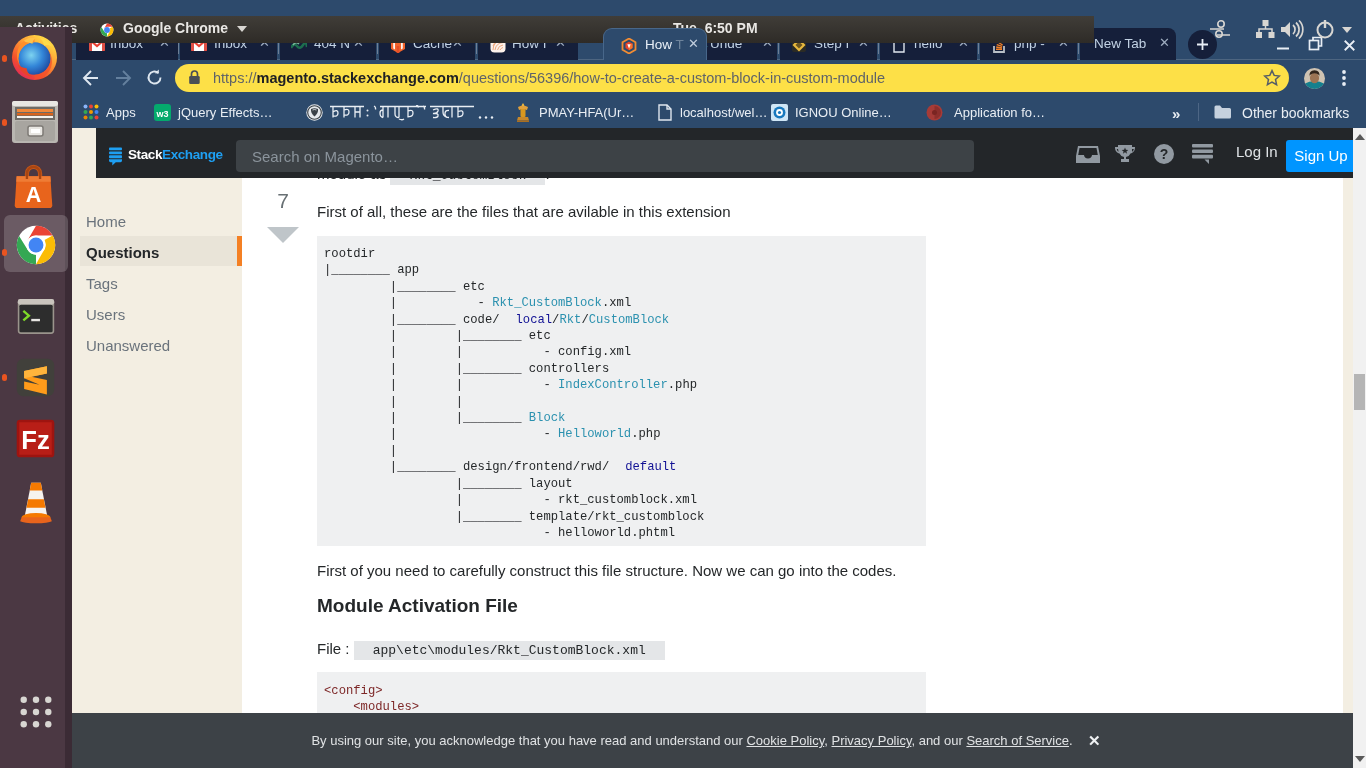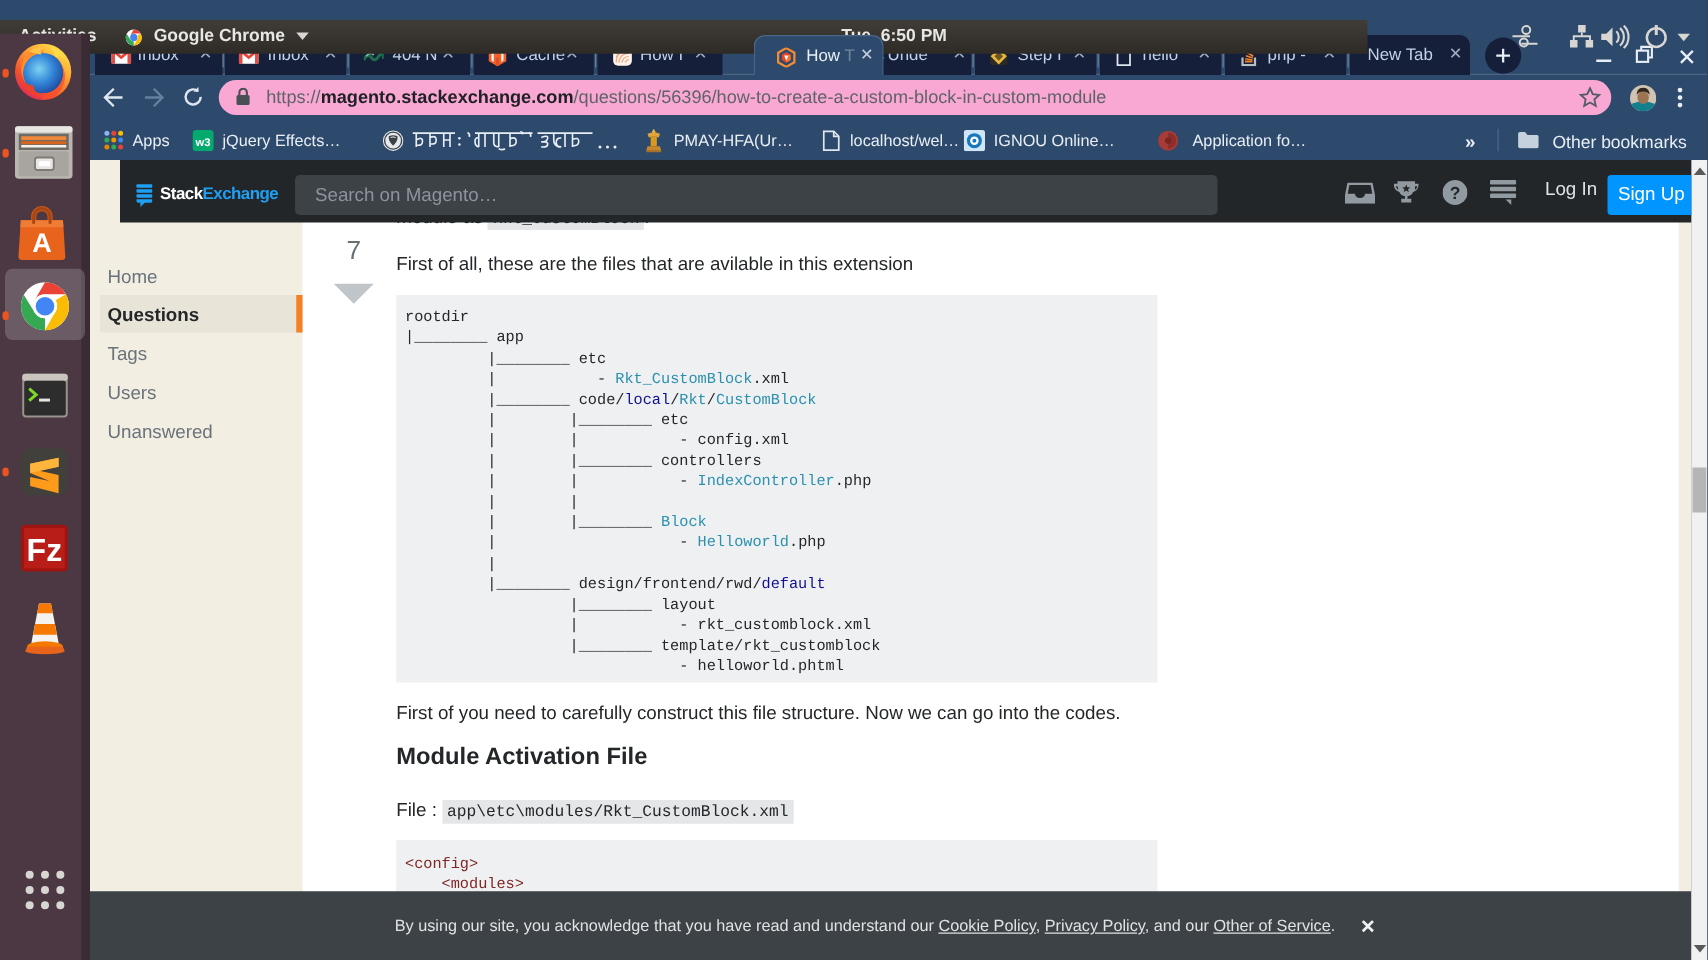--- a/index.html
+++ b/index.html
@@ -23,21 +23,21 @@
   .tab { position:absolute; top:1px; height:32px; background:#151f3a; overflow:hidden; border-radius:8px 8px 0 0; }
   .tab .ttl, .activetab .ttl { position:absolute; left:34px; top:8px; font-size:13.5px; color:#c2d2e4; white-space:nowrap; }
   .tabsep { position:absolute; top:8px; width:1px; height:19px; background:#6e7f96; }
   .activetab { position:absolute; top:1px; height:32px; background:#2d4a6c;
      border:1px solid #48678a; border-bottom:none; border-radius:9px 9px 0 0; z-index:2;margin-left:24px; }
   .favi { position:absolute; top:9px; width:16px; height:16px; }
   .xmark { color:#9fadc0; font-size:13px; }
 
   
   #toolbar { position:absolute; left:72px; top:60px; width:1294px; height:36px; background:#2d4a6c; }
-  #omni { position:absolute; left:103px; top:4px; width:1114px; height:28px; background:#f9a8d4; border-radius:14px; }
+  #omni { position:absolute; left:103px; top:4px; width:1114px; height:28px; background:#fde047; border-radius:14px; }
   #omni .url { position:absolute; left:38px; top:6px; font-size:14.5px; color:#5f6368; white-space:nowrap; }
   #omni .url b { color:#202124; font-weight:bold; }
 
   
   #bmbar { position:absolute; left:72px; top:96px; width:1294px; height:32px; background:#2d4a6c; color:#e9eef4; font-size:13px; }
   .bmt { position:absolute; top:9px; white-space:nowrap; }
 
   
   #page { position:absolute; left:72px; top:128px; width:1281px; height:640px; background:#f3eee2; overflow:hidden; }
   #content-white { position:absolute; left:170px; top:0; width:1101px; height:640px; background:#fff; }
@@ -51,22 +51,22 @@
   #login { position:absolute; left:1140px; top:15px; color:#dfe3e6; font-size:15px; }
 
   
   .sbitem { position:absolute; left:14px; font-size:15px; color:#6a737c; }
   #sbsel { position:absolute; left:8px; top:108px; width:162px; height:30px; background:#e9e4d8; }
   #sbsel .bar { position:absolute; right:0; top:0; width:5px; height:30px; background:#f48024; }
 
   
   .ptext { position:absolute; font-size:15px; color:#242729; }
   .codeblock { position:absolute; left:245px; width:609px; background:#eff0f1; font-family:"Liberation Mono", monospace; font-size:12.2px; line-height:16.4px; color:#242729; white-space:pre; padding:10px 0 0 7px; overflow:hidden; }
-  .icode { background:#e4e6e8; font-family:"Liberation Mono", monospace; font-size:13px; padding:2px 4px; color:#242729; }
-  .typ { color:#2b91af; } .kwd { color:#101094; } .tag { color:#7d2727; }
+  .icode { background:#e4e6e8; font-family:"Liberation Mono", monospace; font-size:13px; padding:2px 19px; color:#242729; }
+  .typ { color:#2b91af; } .kwd { color:#101094;margin-left:16px; } .tag { color:#7d2727; }
 
   
   #cookie { position:absolute; left:0; top:585px; width:1281px; height:55px; background:#3d4247; z-index:9; }
   #cookie .txt { position:absolute; top:20px; width:1281px; text-align:center; font-size:13px; color:#e0e2e4; }
   #cookie u { text-decoration:underline; }
 
   
   #sbar { position:absolute; left:1353px; top:128px; width:13px; height:640px; background:#f1f1f1; }
   #sbar .thumb { position:absolute; left:1px; top:246px; width:11px; height:36px; background:#b5b5b5; }
 </style>
@@ -401,21 +401,21 @@
           <rect x="0" y="0" width="21" height="3.6" rx="1"></rect>
           <rect x="0" y="5.4" width="21" height="3.6" rx="1"></rect>
           <rect x="0" y="10.8" width="21" height="3.6" rx="1"></rect>
           <path d="M12 15.5 H17 V20 L12.5 15.5Z"></path>
         </svg>
       <div id="login">Log In</div>
       <div id="signup">Sign Up</div>
     </div>
 
     <div id="cookie">
-      <div class="txt" style="width:1240px;">By using our site, you acknowledge that you have read and understand our <u>Cookie Policy</u>, <u>Privacy Policy</u>, and our <u>Other of Service</u>.</div>
+      <div class="txt" style="width:1240px;">By using our site, you acknowledge that you have read and understand our <u>Cookie Policy</u>, <u>Privacy Policy</u>, and our <u>Search of Service</u>.</div>
       <span class="abs" style="left:1016px; top:19px; font-size:15px; font-weight:bold; color:#eff1f3;">✕</span>
     </div>
   </div>
 
   <div id="sbar">
     <span class="abs" style="left:2px; top:6px; width:0; height:0; border-left:5px solid transparent; border-right:5px solid transparent; border-bottom:6px solid #5a5a5a;"></span>
     <div class="thumb"></div>
     <span class="abs" style="left:2px; top:628px; width:0; height:0; border-left:5px solid transparent; border-right:5px solid transparent; border-top:6px solid #5a5a5a;"></span>
   </div>
 

